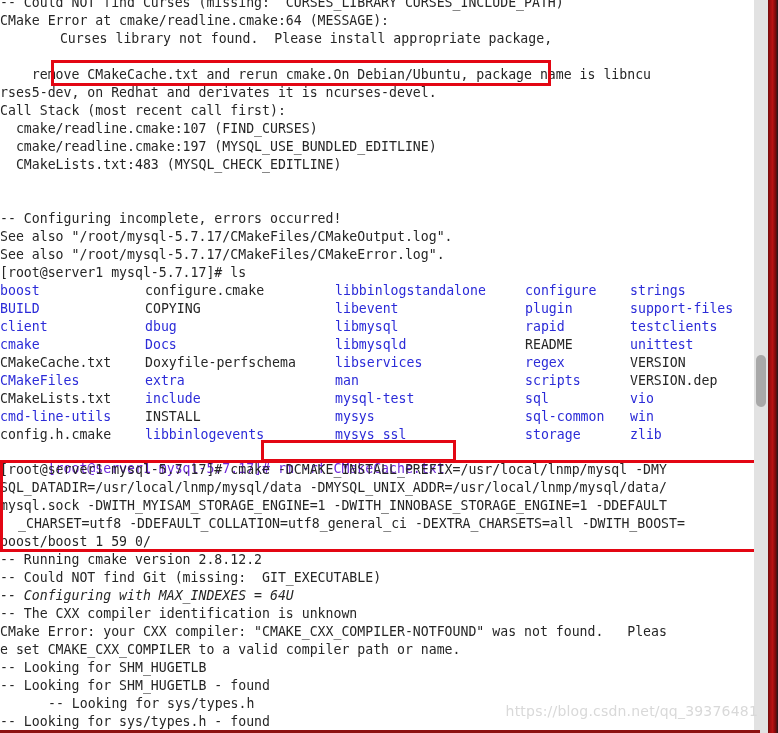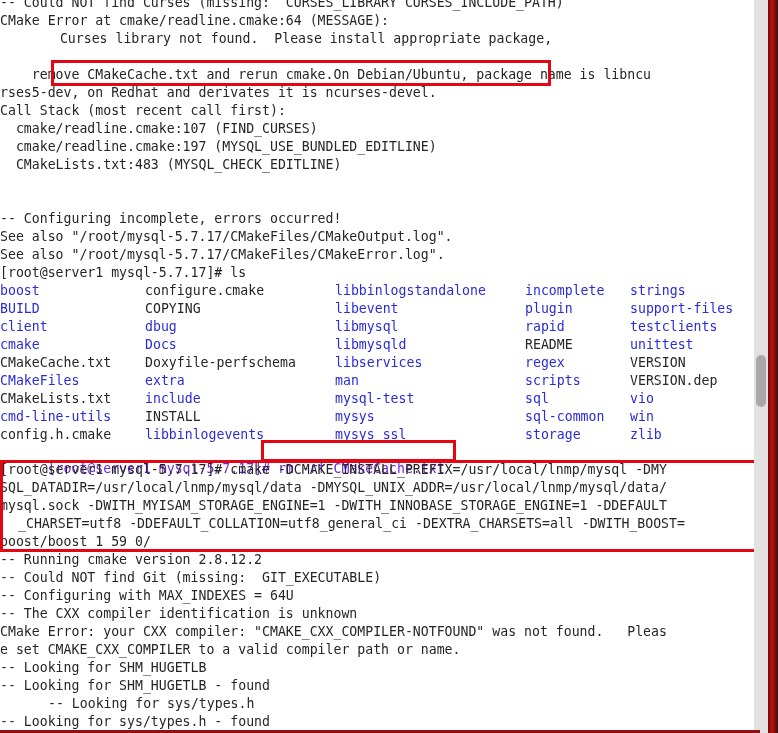--- a/index.html
+++ b/index.html
@@ -146,21 +146,21 @@
         <div class="lscell blue" style="left: 145px; top: 426px; font-size: 13.2px; line-height: 18px; font-family: &quot;DejaVu Sans Mono&quot;, &quot;Liberation Mono&quot;, monospace;">libbinlogevents</div>
         <div class="lscell blue" style="left: 335px; top: 282px; font-size: 13.2px; line-height: 18px; font-family: &quot;DejaVu Sans Mono&quot;, &quot;Liberation Mono&quot;, monospace;">libbinlogstandalone</div>
         <div class="lscell blue" style="left: 335px; top: 300px; font-size: 13.2px; line-height: 18px; font-family: &quot;DejaVu Sans Mono&quot;, &quot;Liberation Mono&quot;, monospace;">libevent</div>
         <div class="lscell blue" style="left: 335px; top: 318px; font-size: 13.2px; line-height: 18px; font-family: &quot;DejaVu Sans Mono&quot;, &quot;Liberation Mono&quot;, monospace;">libmysql</div>
         <div class="lscell blue" style="left: 335px; top: 336px; font-size: 13.2px; line-height: 18px; font-family: &quot;DejaVu Sans Mono&quot;, &quot;Liberation Mono&quot;, monospace;">libmysqld</div>
         <div class="lscell blue" style="left: 335px; top: 354px; font-size: 13.2px; line-height: 18px; font-family: &quot;DejaVu Sans Mono&quot;, &quot;Liberation Mono&quot;, monospace;">libservices</div>
         <div class="lscell blue" style="left: 335px; top: 372px; font-size: 13.2px; line-height: 18px; font-family: &quot;DejaVu Sans Mono&quot;, &quot;Liberation Mono&quot;, monospace;">man</div>
         <div class="lscell blue" style="left: 335px; top: 390px; font-size: 13.2px; line-height: 18px; font-family: &quot;DejaVu Sans Mono&quot;, &quot;Liberation Mono&quot;, monospace;">mysql-test</div>
         <div class="lscell blue" style="left: 335px; top: 408px; font-size: 13.2px; line-height: 18px; font-family: &quot;DejaVu Sans Mono&quot;, &quot;Liberation Mono&quot;, monospace;">mysys</div>
         <div class="lscell blue" style="left: 335px; top: 426px; font-size: 13.2px; line-height: 18px; font-family: &quot;DejaVu Sans Mono&quot;, &quot;Liberation Mono&quot;, monospace;">mysys_ssl</div>
-        <div class="lscell blue" style="left: 525px; top: 282px; font-size: 13.2px; line-height: 18px; font-family: &quot;DejaVu Sans Mono&quot;, &quot;Liberation Mono&quot;, monospace;">incomplete</div>
+        <div class="lscell blue" style="left: 525px; top: 282px; font-size: 13.2px; line-height: 18px; font-family: &quot;DejaVu Sans Mono&quot;, &quot;Liberation Mono&quot;, monospace;">configure</div>
         <div class="lscell blue" style="left: 525px; top: 300px; font-size: 13.2px; line-height: 18px; font-family: &quot;DejaVu Sans Mono&quot;, &quot;Liberation Mono&quot;, monospace;">plugin</div>
         <div class="lscell blue" style="left: 525px; top: 318px; font-size: 13.2px; line-height: 18px; font-family: &quot;DejaVu Sans Mono&quot;, &quot;Liberation Mono&quot;, monospace;">rapid</div>
         <div class="lscell" style="left: 525px; top: 336px; font-size: 13.2px; line-height: 18px; font-family: &quot;DejaVu Sans Mono&quot;, &quot;Liberation Mono&quot;, monospace;">README</div>
         <div class="lscell blue" style="left: 525px; top: 354px; font-size: 13.2px; line-height: 18px; font-family: &quot;DejaVu Sans Mono&quot;, &quot;Liberation Mono&quot;, monospace;">regex</div>
         <div class="lscell blue" style="left: 525px; top: 372px; font-size: 13.2px; line-height: 18px; font-family: &quot;DejaVu Sans Mono&quot;, &quot;Liberation Mono&quot;, monospace;">scripts</div>
         <div class="lscell blue" style="left: 525px; top: 390px; font-size: 13.2px; line-height: 18px; font-family: &quot;DejaVu Sans Mono&quot;, &quot;Liberation Mono&quot;, monospace;">sql</div>
         <div class="lscell blue" style="left: 525px; top: 408px; font-size: 13.2px; line-height: 18px; font-family: &quot;DejaVu Sans Mono&quot;, &quot;Liberation Mono&quot;, monospace;">sql-common</div>
         <div class="lscell blue" style="left: 525px; top: 426px; font-size: 13.2px; line-height: 18px; font-family: &quot;DejaVu Sans Mono&quot;, &quot;Liberation Mono&quot;, monospace;">storage</div>
         <div class="lscell blue" style="left: 630px; top: 282px; font-size: 13.2px; line-height: 18px; font-family: &quot;DejaVu Sans Mono&quot;, &quot;Liberation Mono&quot;, monospace;">strings</div>
         <div class="lscell blue" style="left: 630px; top: 300px; font-size: 13.2px; line-height: 18px; font-family: &quot;DejaVu Sans Mono&quot;, &quot;Liberation Mono&quot;, monospace;">support-files</div>
@@ -181,34 +181,35 @@
         <div class="line" style="top: 461px;">[root@server1 mysql-5.7.17]# cmake -DCMAKE_INSTALL_PREFIX=/usr/local/lnmp/mysql -DMY</div>
         <div class="line" style="top: 479px;">SQL_DATADIR=/usr/local/lnmp/mysql/data -DMYSQL_UNIX_ADDR=/usr/local/lnmp/mysql/data/</div>
         <div class="line" style="top: 497px;">mysql.sock -DWITH_MYISAM_STORAGE_ENGINE=1 -DWITH_INNOBASE_STORAGE_ENGINE=1 -DDEFAULT</div>
         <div class="line" style="top: 515px; padding-left: 18px;">_CHARSET=utf8 -DDEFAULT_COLLATION=utf8_general_ci -DEXTRA_CHARSETS=all -DWITH_BOOST=</div>
         <div class="line" style="top: 533px;">boost/boost_1_59_0/</div>
       </div>
 
     <div id="tail-lines">
         <div class="line" style="top: 551px;">-- Running cmake version 2.8.12.2</div>
         <div class="line" style="top: 569px;">-- Could NOT find Git (missing:  GIT_EXECUTABLE)</div>
-        <div class="line" style="top: 587px;">-- Configuring with MAX_INDEXES = 64U</div>
+        <div class="line" style="top: 587px; font-style: italic;">-- Configuring with MAX_INDEXES = 64U</div>
         <div class="line" style="top: 605px;">-- The CXX compiler identification is unknown</div>
         <div class="line" style="top: 623px;">CMake Error: your CXX compiler: "CMAKE_CXX_COMPILER-NOTFOUND" was not found.   Pleas</div>
         <div class="line" style="top: 641px;">e set CMAKE_CXX_COMPILER to a valid compiler path or name.</div>
         <div class="line" style="top: 659px;">-- Looking for SHM_HUGETLB</div>
         <div class="line" style="top: 677px; text-align: center;">-- Looking for SHM_HUGETLB - found</div>
         <div class="line" style="top: 695px; margin-left: 48px;">-- Looking for sys/types.h</div>
         <div class="line" style="top: 713px;">-- Looking for sys/types.h - found</div>
       </div>
   </div>
 
   <div class="redbox" style="left:51px; top:60px; width:500px; height:26px;"></div>
   <div class="redbox" style="left:261px; top:440px; width:195px; height:22px;"></div>
   <div class="redbox" style="left:0px; top:460px; width:760px; height:92px;"></div>
 
   <div id="scrollbar-track">
     <div id="scrollbar-thumb"></div>
   </div>
   <div id="right-edge"></div>
   <div id="bottom-rule"></div>
 
+  <div id="watermark">https://blog.csdn.net/qq_39376481</div>
 </div>
 
 </body></html>

